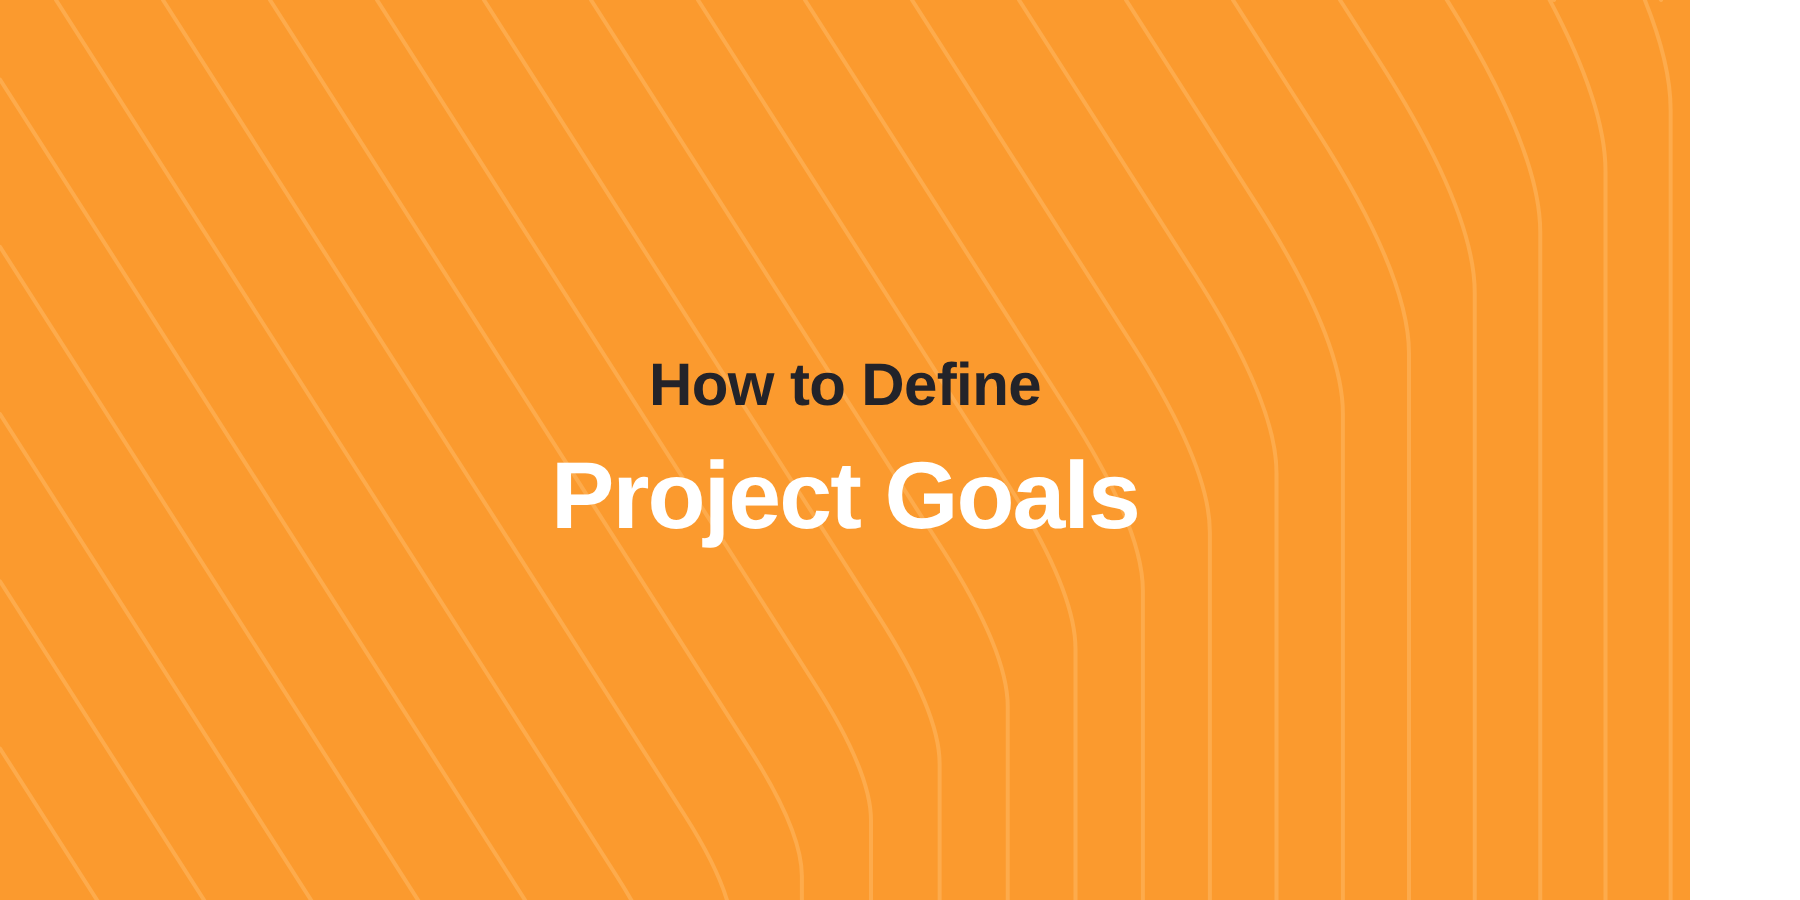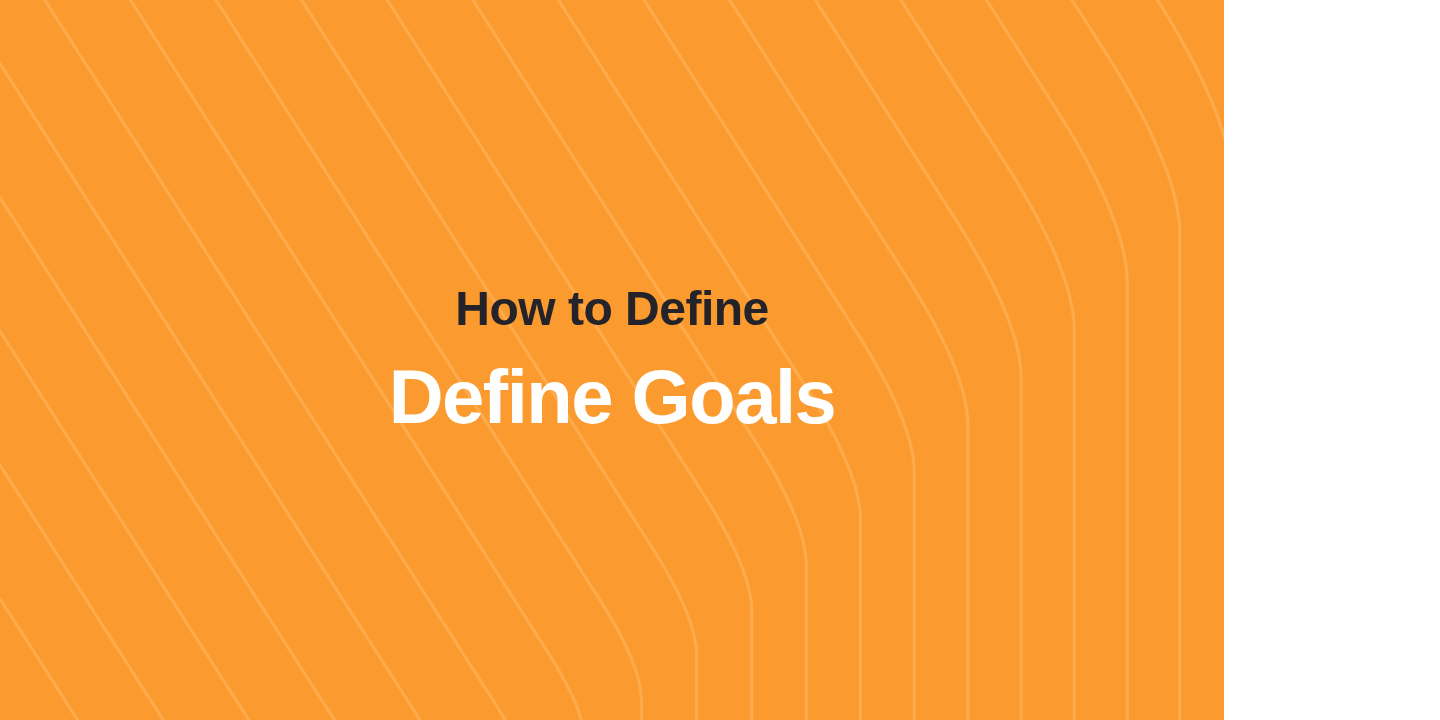--- a/index.html
+++ b/index.html
@@ -7,21 +7,21 @@
     margin: 0;
     padding: 0;
     background: #ffffff;
   }
   body {
     font-family: "Liberation Sans", sans-serif;
   }
 
   #banner {
     position: relative;
-    width: 1224px;
+    width: 1352px;
     height: 720px;
     overflow: hidden;
     background: #15803d;
   }
 
   #bg-pattern {
     position: absolute;
     inset: 0;
     width: 1440px;
     height: 720px;
@@ -95,16 +95,16 @@
         <path d="M 1157.6 0.0 L 1151.8 -9.1 Q 1232.2 116.6 1232.2 185.7 L 1232.2 740"></path>
         <path d="M 1243.2 0.0 L 1200.2 -67.2 Q 1284.4 64.4 1284.4 136.9 L 1284.4 740"></path>
         <path d="M 1328.8 0.0 L 1248.3 -125.7 Q 1336.5 12.0 1336.5 87.7 L 1336.5 740"></path>
         <path d="M 1388.3 0 L 1388.3 2.0 Q 1388.3 160.7 1547.0 113.1 L 1480 118.8"></path>
         <path d="M 1440.0 0 L 1440.0 740"></path>
       </g>
   </svg>
 
   <div id="content">
     <h2 class="line-eyebrow">How to Define</h2>
-    <h1 class="line-main">Define Goals</h1>
+    <h1 class="line-main">Project Goals</h1>
   </div>
 
 </div>
 
 </body></html>

